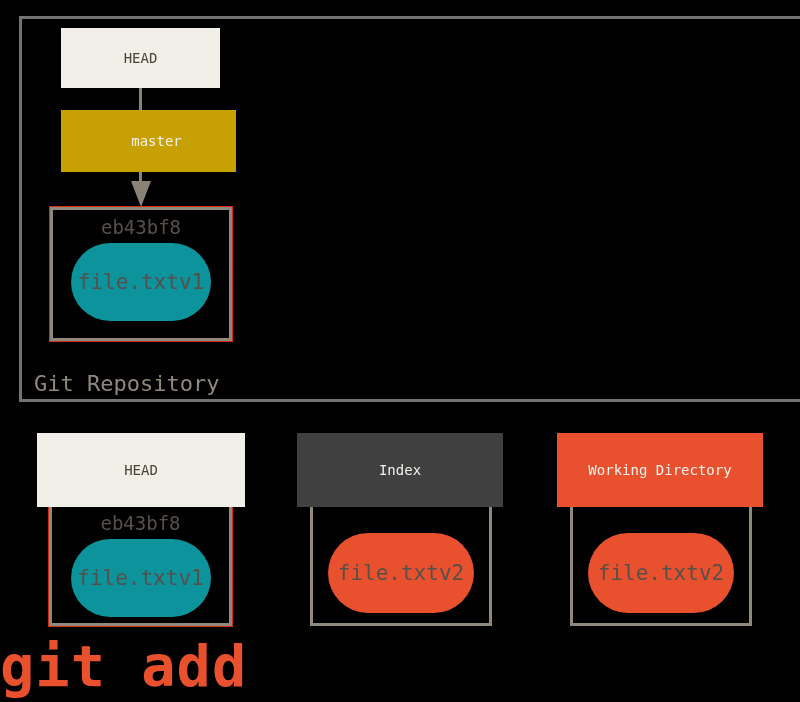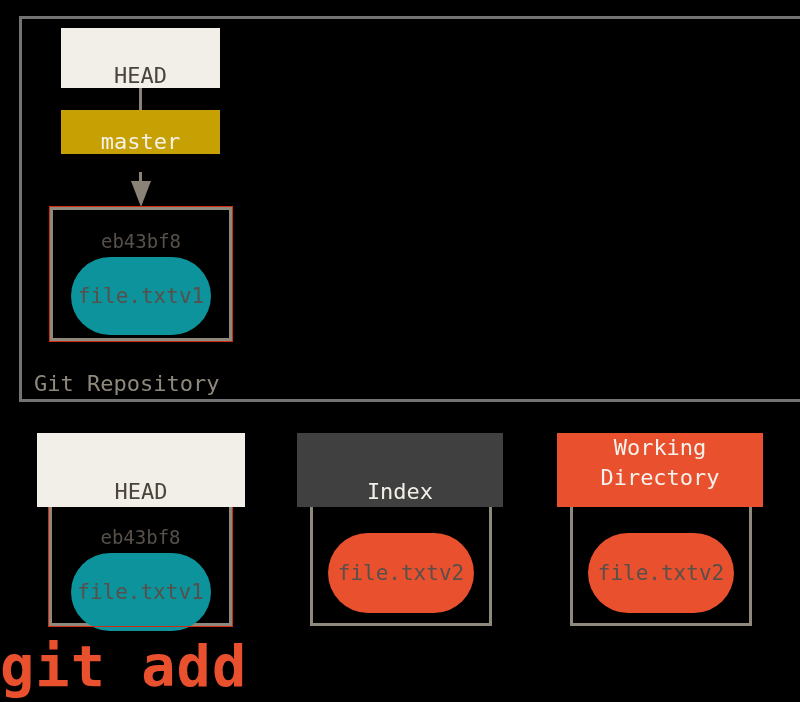--- a/index.html
+++ b/index.html
@@ -33,30 +33,31 @@
 
   
   .head-box {
     left: 61px; top: 28px;
     width: 159px; height: 60px;
     background: #F1EFE7;
     color: #4A443C;
   }
   .label-box {
     display: flex;
-    align-items: flex-end;
+    align-items: center;
     justify-content: center;
-    font-size: 22px;
+    font-size: 14px;
     text-align: center;
   }
   .master-box {
     left: 61px; top: 110px;
-    width: 159px; height: 44px;
+    width: 159px; height: 62px;
     background: #C7A104;
     color: #F3F1E9;
+    padding-left: 16px;
   }
 
   
   .vline {
     width: 3px;
     background: #8A8177;
   }
   .line-head-master { left: 139px; top: 88px; height: 22px; }
   .line-master-commit { left: 139px; top: 172px; height: 10px; }
   .arrow-head {
@@ -71,21 +72,21 @@
   .commit-box {
     border: 3px solid #8F897D;
     outline: 1px solid #D42A12;
   }
   .commit-box-top {
     left: 50px; top: 207px;
     width: 176px; height: 128px;
   }
   .hash {
     display: block;
-    margin-top: 20px;
+    margin-top: 6px;
     text-align: center;
     color: #57504A;
     font-size: 19px;
   }
   .blob {
     display: flex;
     flex-direction: row;
     align-items: center;
     justify-content: center;
     margin: 5px auto 0 auto;

